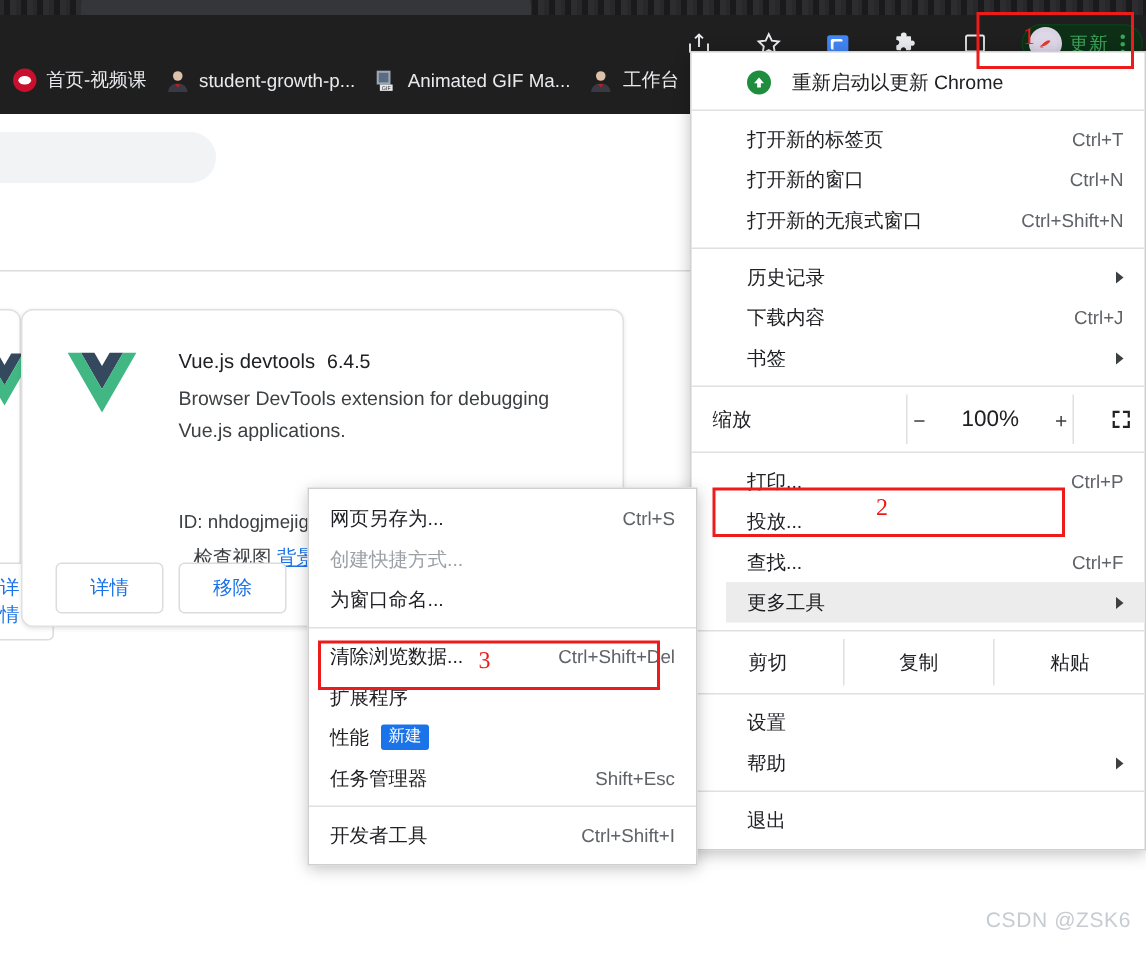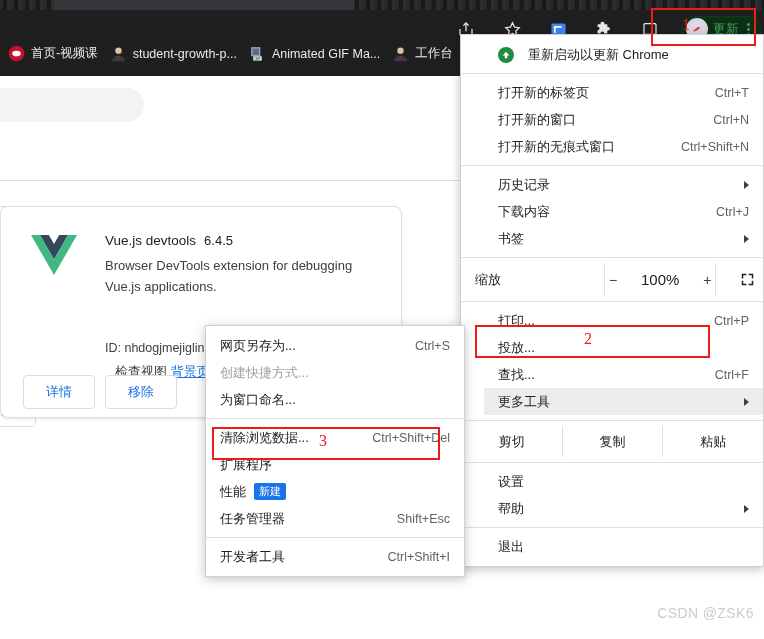--- a/index.html
+++ b/index.html
@@ -92,21 +92,21 @@
   .hdr-divider {
     position: absolute; left: 0; top: 104px; width: 764px; height: 1px;
     background: #dadce0;
   }
 
   .ext-card {
     position: absolute; background: #fff; border: 1px solid #e0e0e0;
     border-radius: 8px; box-shadow: 0 1px 3px rgba(0,0,0,.10);
   }
   .ext-card.partial { left: -46px; top: 130px; width: 60px; height: 212px; }
-  .ext-card.main { left: 0; top: 130px; width: 402px; height: 212px; }
+  .ext-card.main { left: 14px; top: 130px; width: 402px; height: 212px; }
 
   .ext-inner { position: relative; width: 100%; height: 100%; padding: 16px 18px; }
   .vue-logo { position: absolute; left: 30px; top: 28px; width: 46px; height: 40px; }
   .ext-title {
     position: absolute; left: 104px; top: 26px;
     font-size: 13.5px; color: #202124;
   }
   .ext-ver { color: #202124; font-size: 13px; margin-left: 8px; }
   .ext-desc {
     position: absolute; left: 104px; top: 48px; width: 280px;

